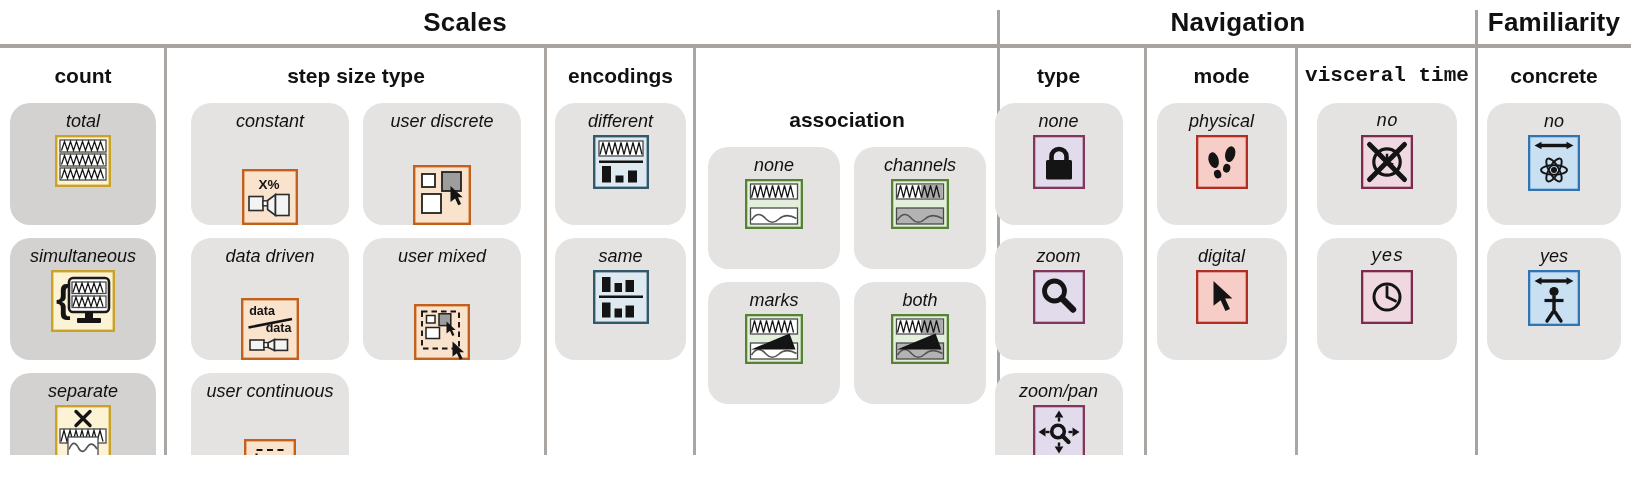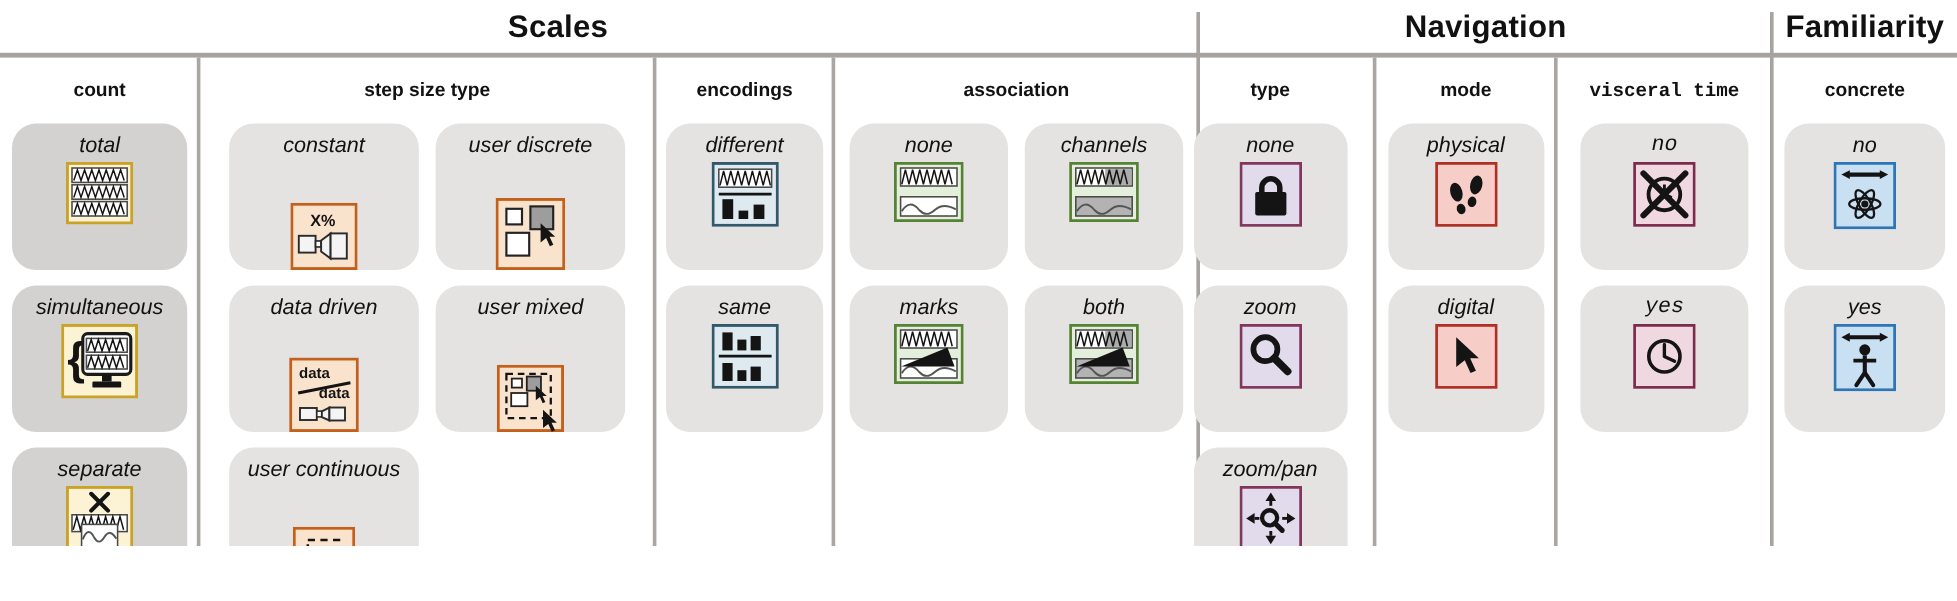--- a/index.html
+++ b/index.html
@@ -6,21 +6,21 @@
   .figure{position:relative;width:1631px;height:455px;background:#fff;overflow:hidden;
           font-family:"Liberation Sans",sans-serif;color:#111;}
   .section-title{position:absolute;top:0;height:44px;display:flex;align-items:center;
           justify-content:center;font-weight:bold;font-size:26px;letter-spacing:0.2px;}
   .hline{position:absolute;left:0;top:44px;width:1631px;height:4px;background:#a6a3a1;}
   .vline{position:absolute;width:3px;top:48px;bottom:0;background:#a9a6a4;}
   .vline.section{top:10px;background:#a6a3a1;}
   .bottom-line{position:absolute;left:0;top:497px;width:520px;height:4px;background:#a6a3a1;}
   .column{position:absolute;top:48px;bottom:0;}
   .col-header{height:55px;display:flex;align-items:center;justify-content:center;
-          font-weight:bold;font-size:16px;}
+          font-weight:bold;font-size:21px;}
   .cards{display:grid;justify-content:center;row-gap:13px;column-gap:14px;align-content:start;}
   .cards.two{grid-template-columns:repeat(2,auto);}
   .card{height:122px;border-radius:20px;background:var(--card-bg,#e4e3e2);display:flex;
         flex-direction:column;align-items:center;padding-top:7px;box-sizing:border-box;}
   .card-label{font-style:italic;font-size:18px;line-height:22px;margin-bottom:3px;}
   .icon{display:block;}
   .col-count .card{width:146px;}
   .col-step .card{width:158px;justify-content:space-between;}
   .col-enc .card{width:131px;}
   .col-assoc .card{width:132px;}
@@ -193,21 +193,21 @@
           <rect class="blk" x="32.5" y="10" width="8.5" height="12"></rect>
           <path class="stk" d="M6,26.8 L50,26.8" stroke-width="2.4"></path>
           <rect class="blk" x="9" y="32.5" width="8.5" height="15"></rect>
           <rect class="blk" x="21.5" y="38.5" width="7.5" height="9"></rect>
           <rect class="blk" x="32.5" y="35.5" width="8.5" height="12"></rect>
         </svg>
       </div>
     </div>
   </div>
 
-  <div class="column col-assoc" style="left: 695px; width: 304px; --card-bg: #e4e3e2; --icon-bg: #e3efdb; --icon-border: #568233;">
+  <div class="column col-assoc" style="left: 695px; width: 304px; margin-top: 44px; --card-bg: #e4e3e2; --icon-bg: #e3efdb; --icon-border: #568233;">
     <div class="col-header">association</div>
     <div class="cards two">
       <div class="card">
         <div class="card-label">none</div>
         <svg class="icon" width="58" height="50" viewBox="0 0 58 50">
           <rect class="icon-bg" x="1.1" y="1.1" width="55.8" height="47.8" stroke-width="2.2"></rect>
           <rect class="wbox" x="5.5" y="5" width="47" height="15"></rect>
           <polyline class="zig" points="6.5,18.5 9.5,6.5 12.5,18.5 15.5,6.5 18.5,18.5 21.5,6.5 24.5,18.5 27.5,6.5 30.5,18.5 33.5,6.5 36.5,18.5 39.5,6.5 42.5,18.5 45.5,6.5 48.5,18.5"></polyline>
           <rect class="wbox" x="5.5" y="29" width="47" height="16"></rect>
           <path class="sine" d="M6.5,41 Q13,30.5 21,40 Q27,46.5 34,40 Q41,33.5 51.5,39.5"></path>

